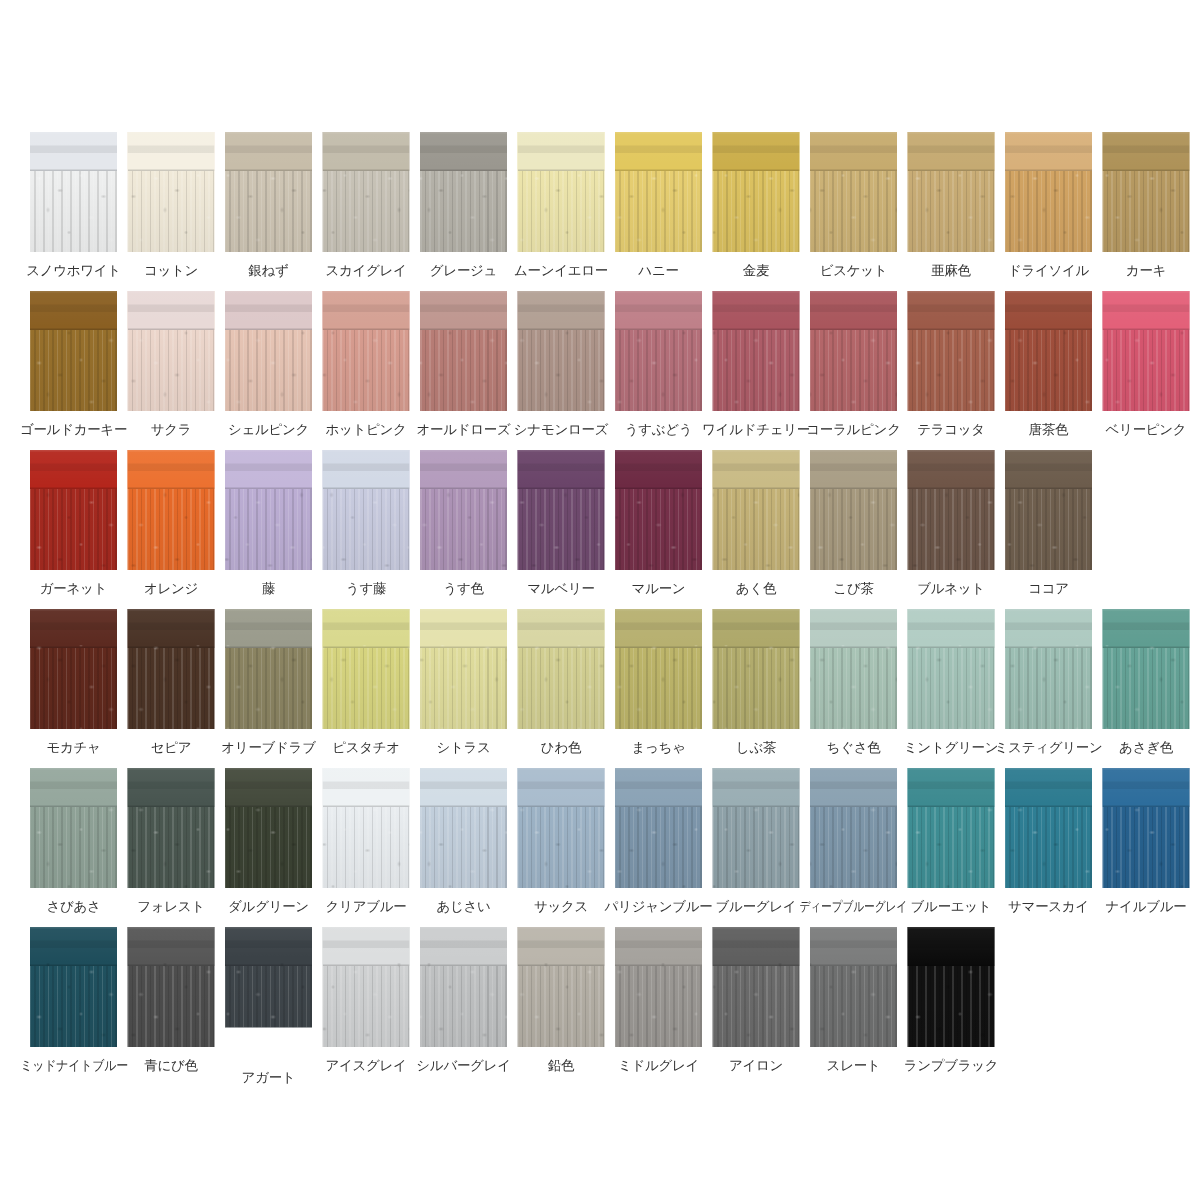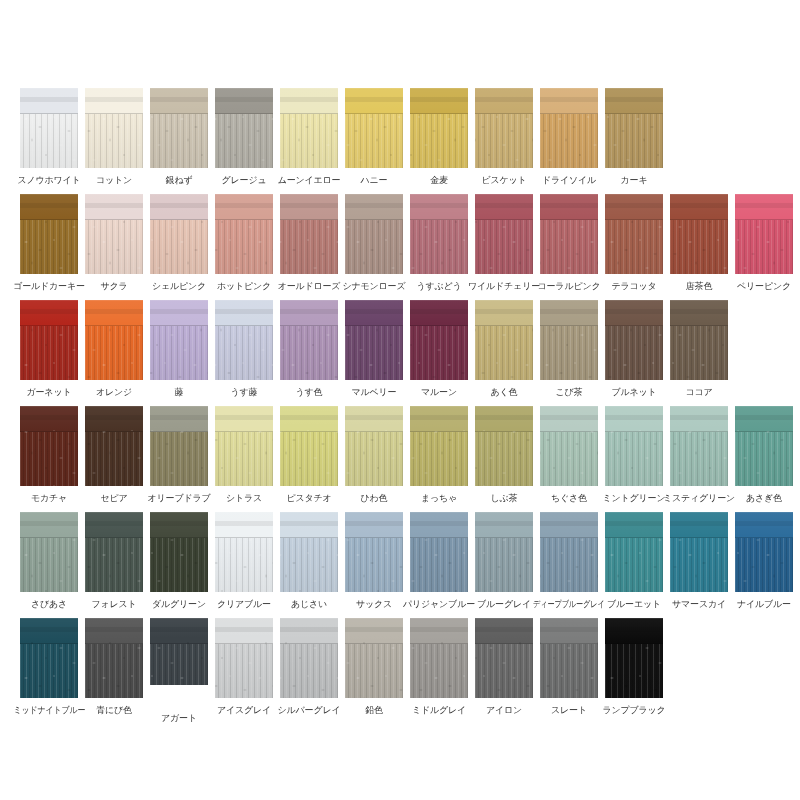--- a/index.html
+++ b/index.html
@@ -143,20 +143,29 @@
         <div class="cell">
           <div class="swatch" style="background: rgb(207, 198, 181);">
             <div class="band" style="background: rgb(199, 189, 169);"></div>
             <div class="streaks"></div>
             <div class="stipple" style="background-position: 26px 0px;"></div>
             <div class="shade"></div>
           </div>
           <div class="label" style="color: rgb(51, 51, 51);">銀ねず</div>
         </div>
         <div class="cell">
+          <div class="swatch" style="background: rgb(200, 195, 183);">
+            <div class="band" style="background: rgb(194, 188, 171);"></div>
+            <div class="streaks"></div>
+            <div class="stipple" style="background-position: 39px 0px;"></div>
+            <div class="shade"></div>
+          </div>
+          <div class="label" style="color: rgb(51, 51, 51);">スカイグレイ</div>
+        </div>
+        <div class="cell">
           <div class="swatch" style="background: rgb(181, 178, 169);">
             <div class="band" style="background: rgb(154, 151, 143);"></div>
             <div class="streaks"></div>
             <div class="stipple" style="background-position: 52px 0px;"></div>
             <div class="shade"></div>
           </div>
           <div class="label" style="color: rgb(51, 51, 51);">グレージュ</div>
         </div>
         <div class="cell">
           <div class="swatch" style="background: rgb(237, 229, 172);">
@@ -188,20 +197,29 @@
         <div class="cell">
           <div class="swatch" style="background: rgb(205, 179, 119);">
             <div class="band" style="background: rgb(198, 171, 110);"></div>
             <div class="streaks"></div>
             <div class="stipple" style="background-position: 46px 0px;"></div>
             <div class="shade"></div>
           </div>
           <div class="label" style="color: rgb(51, 51, 51);">ビスケット</div>
         </div>
         <div class="cell">
+          <div class="swatch" style="background: rgb(201, 173, 118);">
+            <div class="band" style="background: rgb(197, 170, 114);"></div>
+            <div class="streaks"></div>
+            <div class="stipple" style="background-position: 1px 0px;"></div>
+            <div class="shade"></div>
+          </div>
+          <div class="label" style="color: rgb(51, 51, 51);">亜麻色</div>
+        </div>
+        <div class="cell">
           <div class="swatch" style="background: rgb(210, 164, 99);">
             <div class="band" style="background: rgb(216, 176, 122);"></div>
             <div class="streaks"></div>
             <div class="stipple" style="background-position: 14px 0px;"></div>
             <div class="shade"></div>
           </div>
           <div class="label" style="color: rgb(51, 51, 51);">ドライソイル</div>
         </div>
         <div class="cell">
           <div class="swatch" style="background: rgb(183, 154, 98);">
@@ -446,36 +464,36 @@
         <div class="cell">
           <div class="swatch" style="background: rgb(139, 132, 98);">
             <div class="band" style="background: rgb(154, 155, 140);"></div>
             <div class="streaks"></div>
             <div class="stipple" style="background-position: 26px 51px;"></div>
             <div class="shade"></div>
           </div>
           <div class="label" style="color: rgb(51, 51, 51);">オリーブドラブ</div>
         </div>
         <div class="cell">
+          <div class="swatch" style="background: rgb(214, 212, 127);">
+            <div class="band" style="background: rgb(217, 217, 142);"></div>
+            <div class="streaks"></div>
+            <div class="stipple" style="background-position: 52px 51px;"></div>
+            <div class="shade"></div>
+          </div>
+          <div class="label" style="color: rgb(51, 51, 51);">ピスタチオ</div>
+        </div>
+        <div class="cell">
           <div class="swatch" style="background: rgb(223, 220, 156);">
             <div class="band" style="background: rgb(229, 226, 174);"></div>
             <div class="streaks"></div>
             <div class="stipple" style="background-position: 39px 51px;"></div>
             <div class="shade"></div>
           </div>
           <div class="label" style="color: rgb(51, 51, 51);">シトラス</div>
-        </div>
-        <div class="cell">
-          <div class="swatch" style="background: rgb(214, 212, 127);">
-            <div class="band" style="background: rgb(217, 217, 142);"></div>
-            <div class="streaks"></div>
-            <div class="stipple" style="background-position: 52px 51px;"></div>
-            <div class="shade"></div>
-          </div>
-          <div class="label" style="color: rgb(51, 51, 51);">ピスタチオ</div>
         </div>
         <div class="cell">
           <div class="swatch" style="background: rgb(210, 207, 146);">
             <div class="band" style="background: rgb(216, 214, 164);"></div>
             <div class="streaks"></div>
             <div class="stipple" style="background-position: 7px 51px;"></div>
             <div class="shade"></div>
           </div>
           <div class="label" style="color: rgb(51, 51, 51);">ひわ色</div>
         </div>

